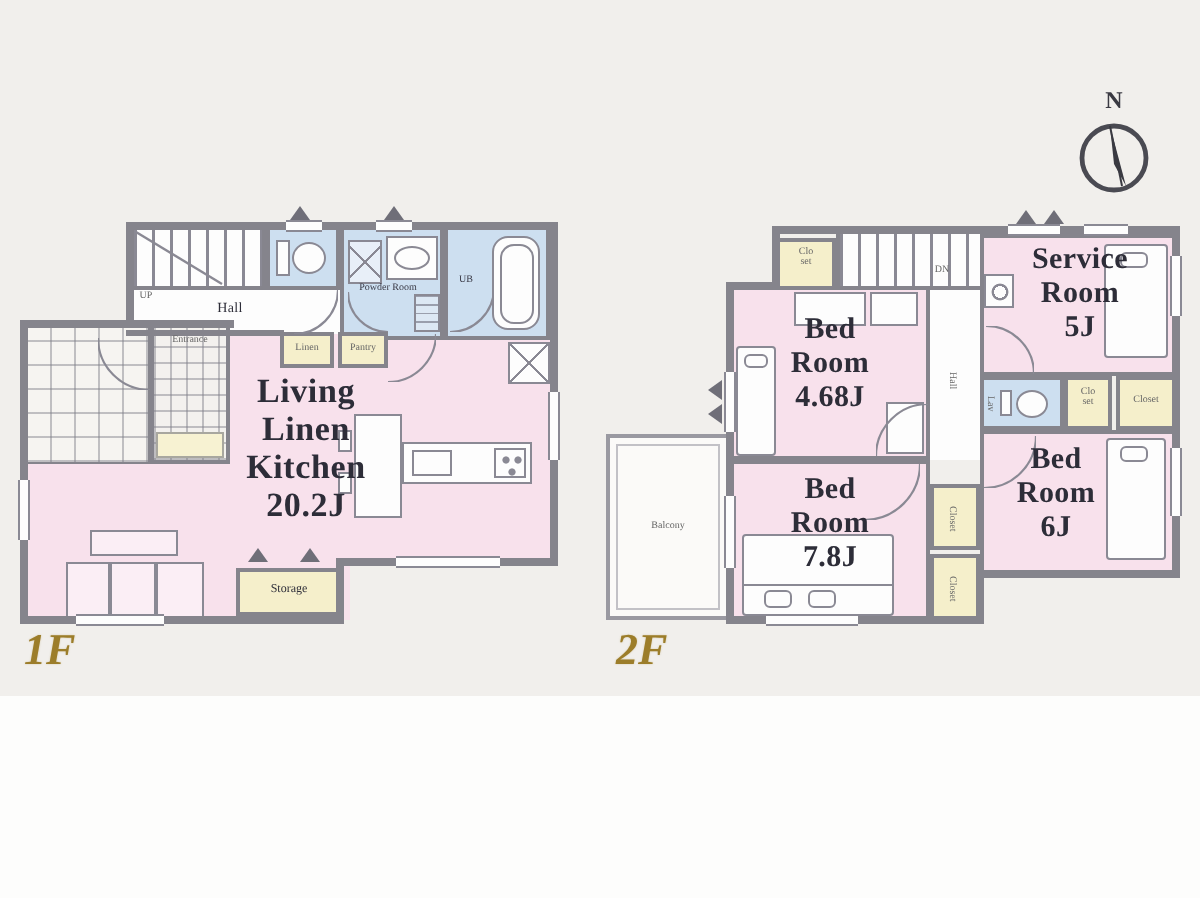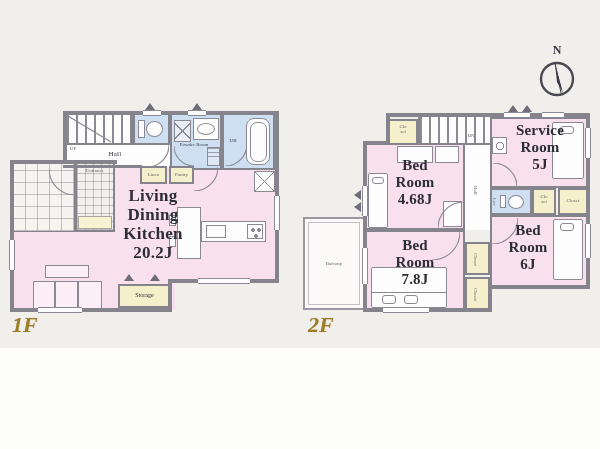--- a/index.html
+++ b/index.html
@@ -79,21 +79,21 @@
     <div class="lbl micro" style="left:141px;top:172px;width:25px;">Linen</div>
     <div class="room yellow" style="left:169px;top:166px;width:25px;height:18px;"></div>
     <div class="lbl micro" style="left:169px;top:172px;width:25px;">Pantry</div>
 
     <div class="room grid-lg thin" style="left:12px;top:163px;width:63px;height:69px;border-width:1.5px;z-index:3;"></div>
     <div class="room grid-sm" style="left:75px;top:160px;width:40px;height:72px;"></div>
     <div class="abs" style="left:78px;top:216px;width:34px;height:13px;background:#f7f2d2;border:1px solid #a8a79f;z-index:5;"></div>
     <div class="lbl micro" style="left:76px;top:168px;width:38px;">Entrance</div>
 
     <div class="lbl big" style="left:98px;top:186px;width:110px;">Living
-Dining
+Linen
 Kitchen
 20.2J</div>
 
     <div class="furn thin" style="left:201px;top:221px;width:65px;height:21px;"></div>
     <div class="furn thin" style="left:206px;top:225px;width:20px;height:13px;"></div>
     <div class="furn thin" style="left:247px;top:224px;width:16px;height:15px;background-image:radial-gradient(circle 2px at 5px 5px,#8a8994 1.6px,transparent 2px),radial-gradient(circle 2px at 11px 5px,#8a8994 1.6px,transparent 2px),radial-gradient(circle 2px at 8px 11px,#8a8994 1.6px,transparent 2px);"></div>
     <div class="furn thin xbox" style="left:254px;top:171px;width:21px;height:21px;"></div>
     <div class="furn thin" style="left:177px;top:207px;width:24px;height:52px;"></div>
     <div class="furn thin" style="left:169px;top:215px;width:7px;height:11px;"></div>
     <div class="furn thin" style="left:169px;top:236px;width:7px;height:11px;"></div>

